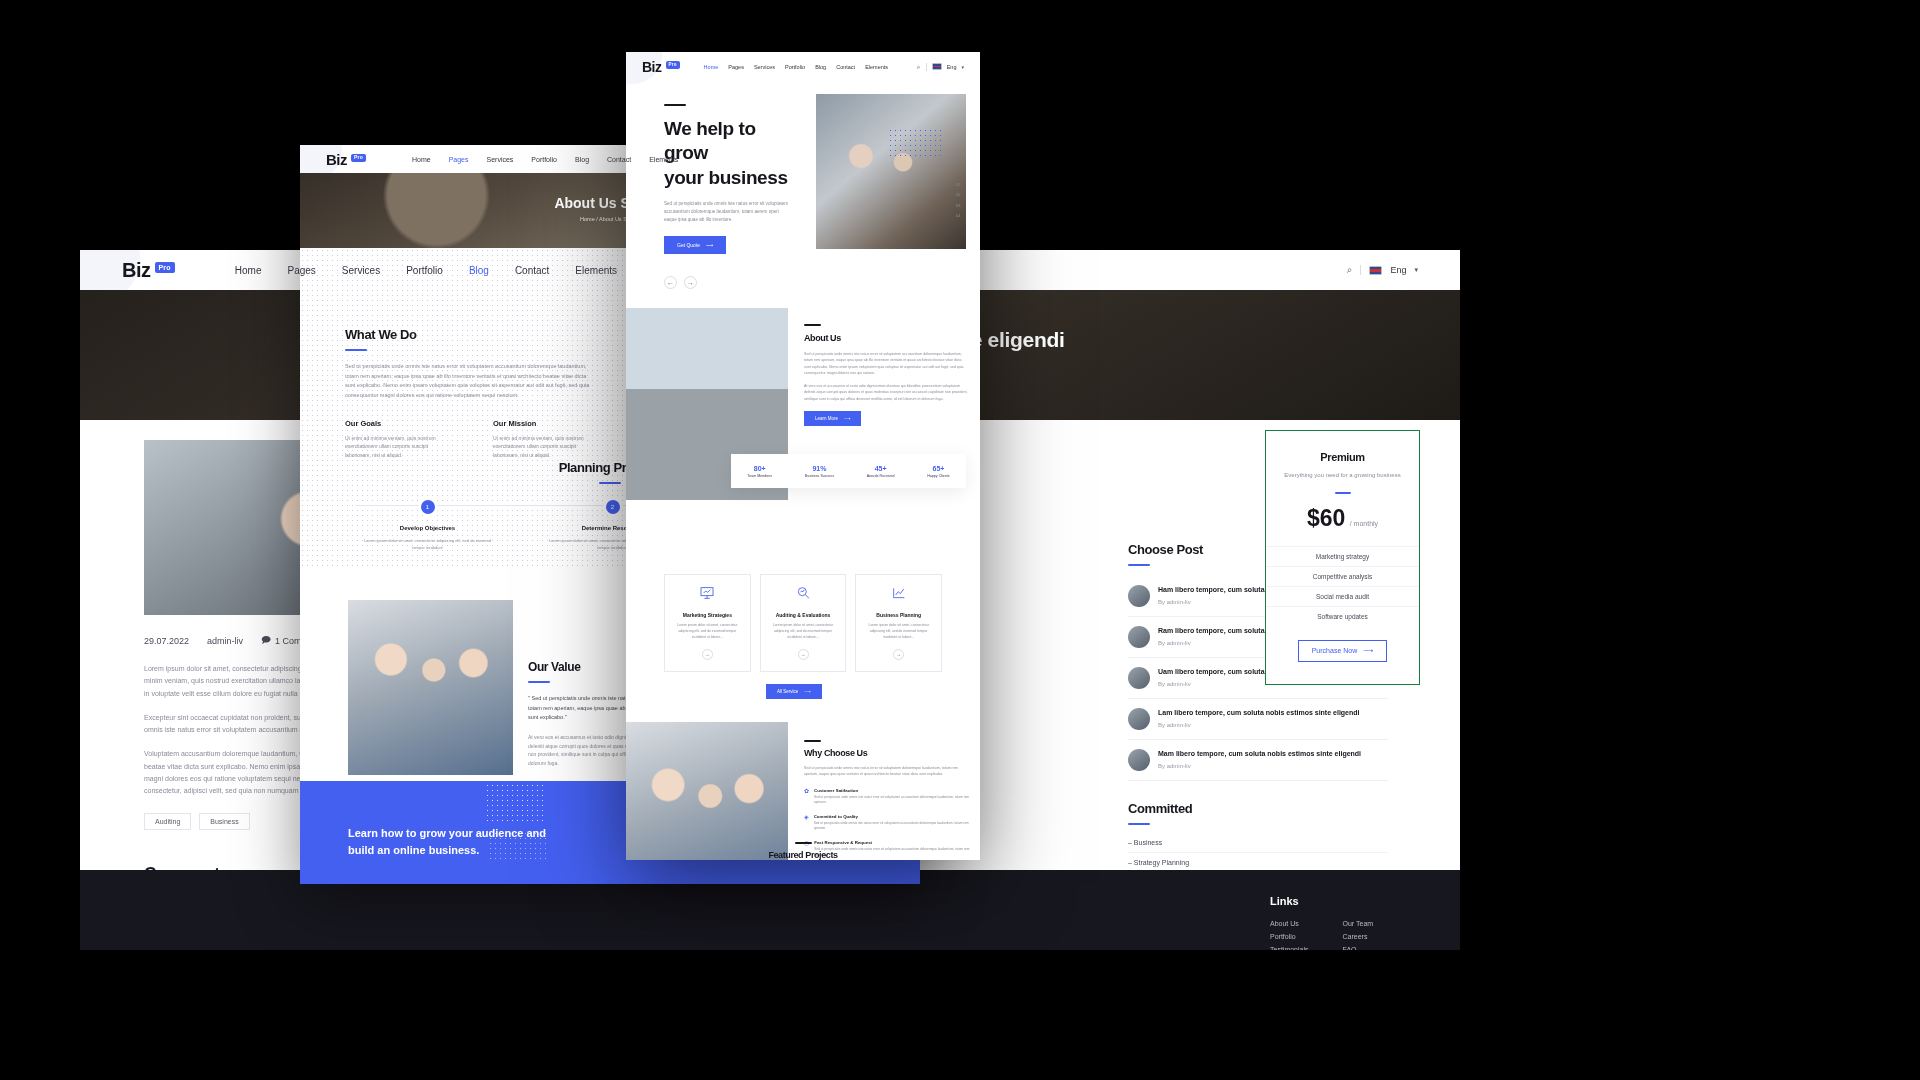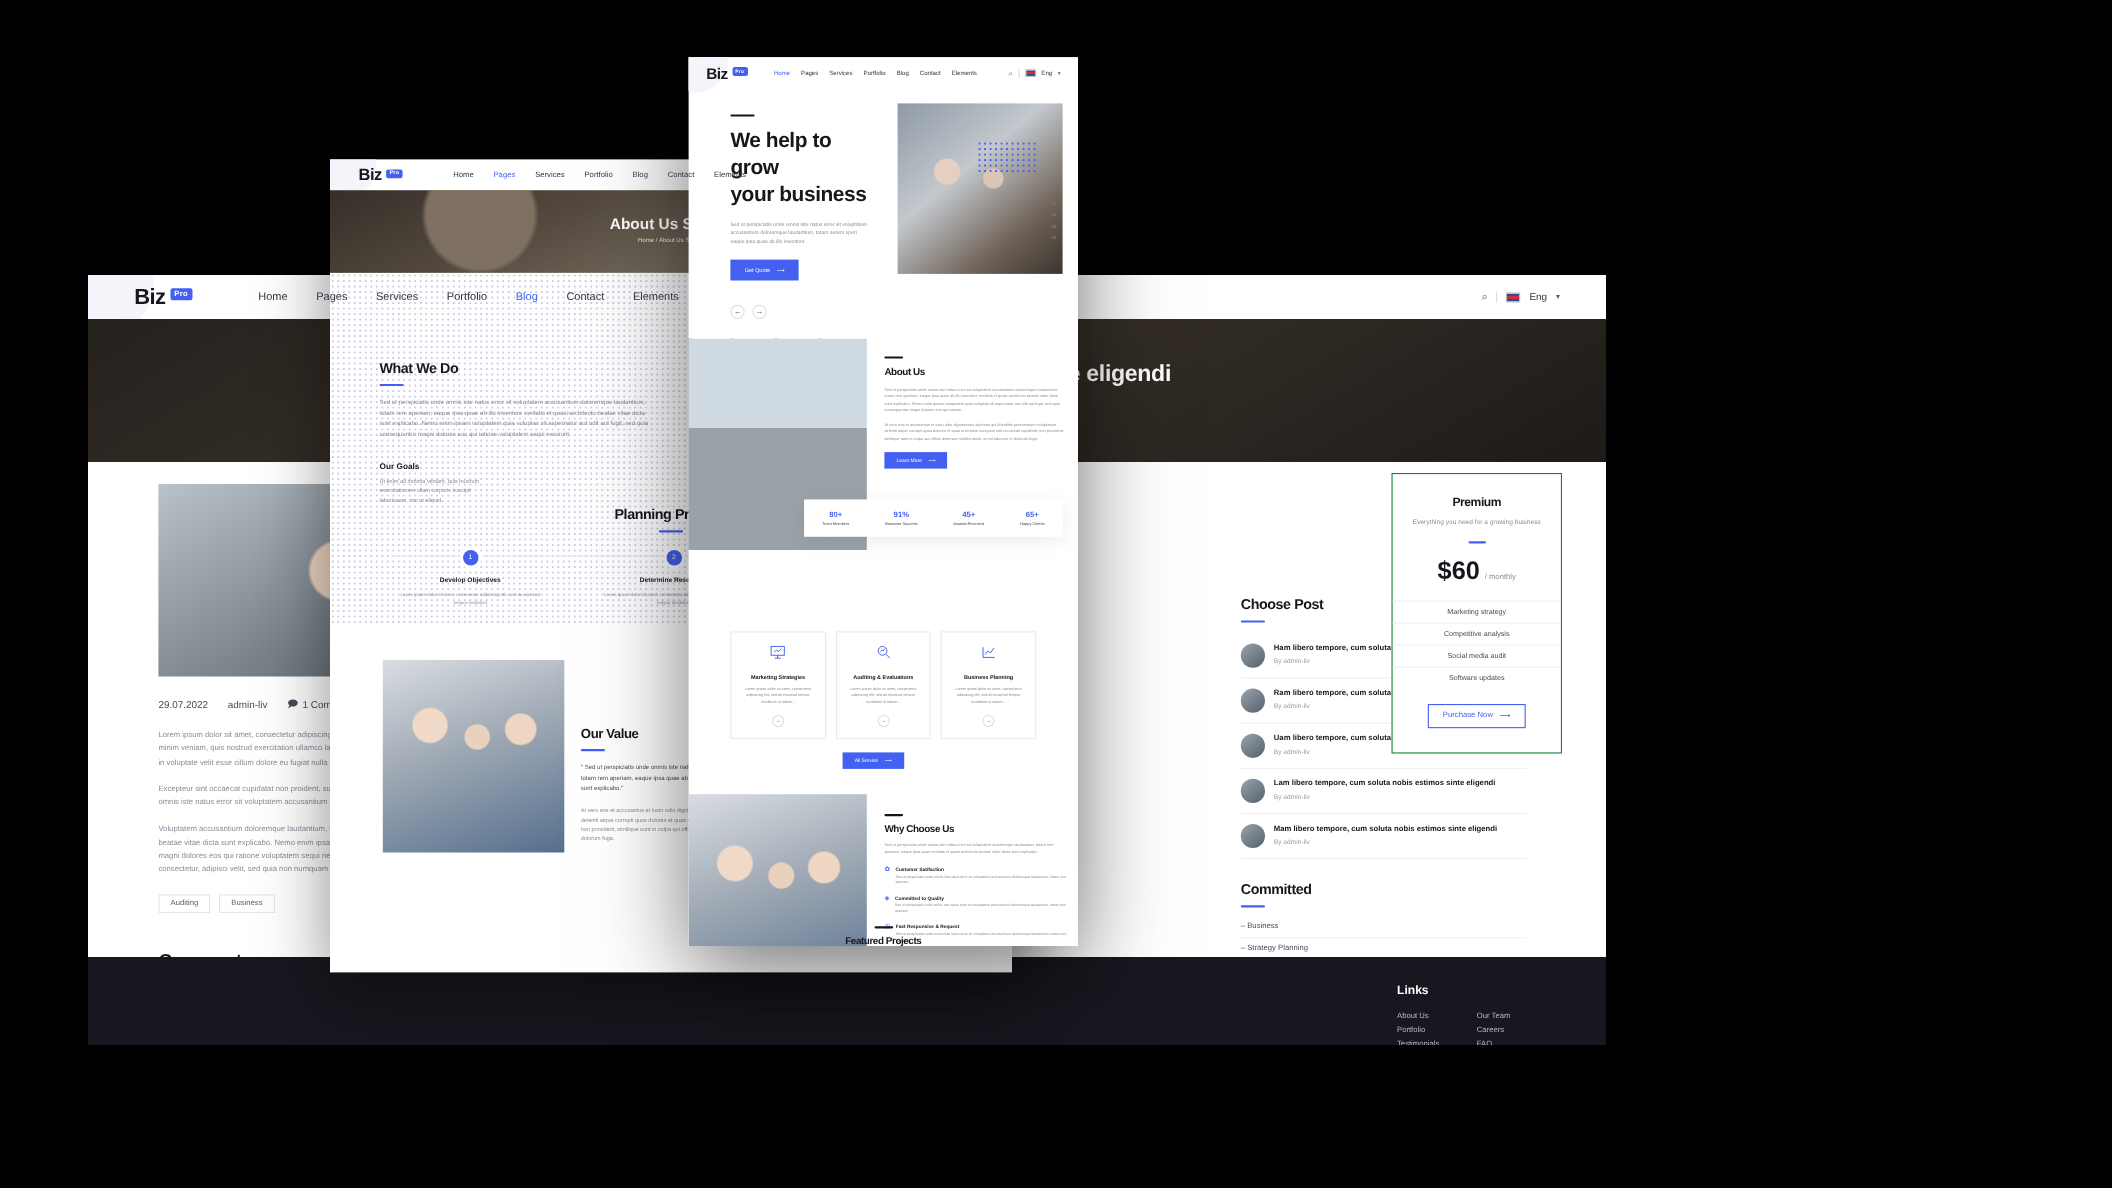--- a/index.html
+++ b/index.html
@@ -290,21 +290,21 @@
         <div style="font-size:14px; font-weight:700;">About Us Style 1</div>
         <div style="font-size:5.5px; margin-top:5px; opacity:.85;">Home / About Us Style 1</div>
       </div>
     </div>
 
     <div class="dots-grid" style="position:absolute; left:0; top:103px; width:620px; height:320px;"></div>
     <div style="position:absolute; left:45px; top:182px; width:420px;">
       <div class="h-title" style="font-size:13px;">What We Do</div>
       <div class="sect-bar blue" style="margin-top:7px;width:22px;"></div>
       <p class="para" style="font-size:5.5px; margin-top:11px; width:245px;">Sed ut perspiciatis unde omnis iste natus error sit voluptatem accusantium doloremque laudantium, totam rem aperiam, eaque ipsa quae ab illo inventore veritatis et quasi architecto beatae vitae dicta sunt explicabo. Nemo enim ipsam voluptatem quia voluptas sit aspernatur aut odit aut fugit, sed quia consequuntur magni dolores eos qui ratione voluptatem sequi nesciunt.</p>
-      <div style="display:flex; gap:9px; margin-top:18px;justify-content:space-between;">
+      <div style="display:flex; gap:38px; margin-top:18px;">
         <div style="width:110px;">
           <div style="font-size:7.5px;font-weight:700;color:#16161d;">Our Goals</div>
           <p class="para" style="font-size:5px;margin-top:6px;">Ut enim ad minima veniam, quis nostrum exercitationem ullam corporis suscipit laboriosam, nisi ut aliquid.</p>
         </div>
         <div style="width:110px;">
           <div style="font-size:7.5px;font-weight:700;color:#16161d;">Our Mission</div>
           <p class="para" style="font-size:5px;margin-top:6px;">Ut enim ad minima veniam, quis nostrum exercitationem ullam corporis suscipit laboriosam, nisi ut aliquid.</p>
         </div>
       </div>
     </div>
@@ -341,20 +341,28 @@
       </div>
 
     <div class="photo ph-men" style="position:absolute; left:48px; top:455px; width:165px; height:175px;"></div>
     <div style="position:absolute; left:228px; top:515px; width:200px;">
       <div class="h-title" style="font-size:12px;">Our Value</div>
       <div class="sect-bar blue" style="margin-top:7px;width:22px;"></div>
       <p class="para" style="font-size:5.5px;margin-top:11px;color:#4a4a5a;">" Sed ut perspiciatis unde omnis iste natus accusabiliom doloremque laudantium, totam rem aperiam, eaque ipsa quae ab illo inventore veritatis beatae vitae dicta sunt explicabo."</p>
       <p class="para" style="font-size:5px;margin-top:10px;">At vero eos et accusamus et iusto odio dignissimos ducimus praesentium voluptatum deleniti atque corrupti quos dolores et quas molestias excepturi sint occaecati cupiditate non provident, similique sunt in culpa qui officia deserunt mollitia animi, id est laborum et dolorum fuga.</p>
     </div>
 
+    <div style="position:absolute; left:0; top:636px; width:620px; height:103px; background:#4460f1;">
+      <div style="position:absolute; left:48px; top:44px; color:#fff; font-size:11px; font-weight:700; line-height:1.55;">
+        <div>Learn how to grow your audience and</div>
+        <div>build an online business.</div>
+      </div>
+      <div class="dots-grid" style="position:absolute; left:185px; top:-8px; width:60px; height:50px; background-image:radial-gradient(#fff .9px, transparent .9px); opacity:.8;"></div>
+      <div class="dots-grid" style="position:absolute; left:188px; top:50px; width:60px; height:30px; background-image:radial-gradient(#fff .9px, transparent .9px); opacity:.55;"></div>
+    </div>
   </div>
 
   <div class="card" style="left:626px; top:52px; width:354px; height:808px; box-shadow:0 24px 80px rgba(0,0,0,.55);">
 
     <div class="nav" style="height:29px; padding:0 16px;">
       <div class="blob" style="width:58px;height:58px;left:-22px;top:-26px;"></div>
       <div class="logo">
         <span class="logo-text" style="font-size:14px;">Biz</span>
         <span class="pro-badge" style="font-size:4.5px; padding:1.5px 3px; margin-top:2.5px;">Pro</span>
       </div>

